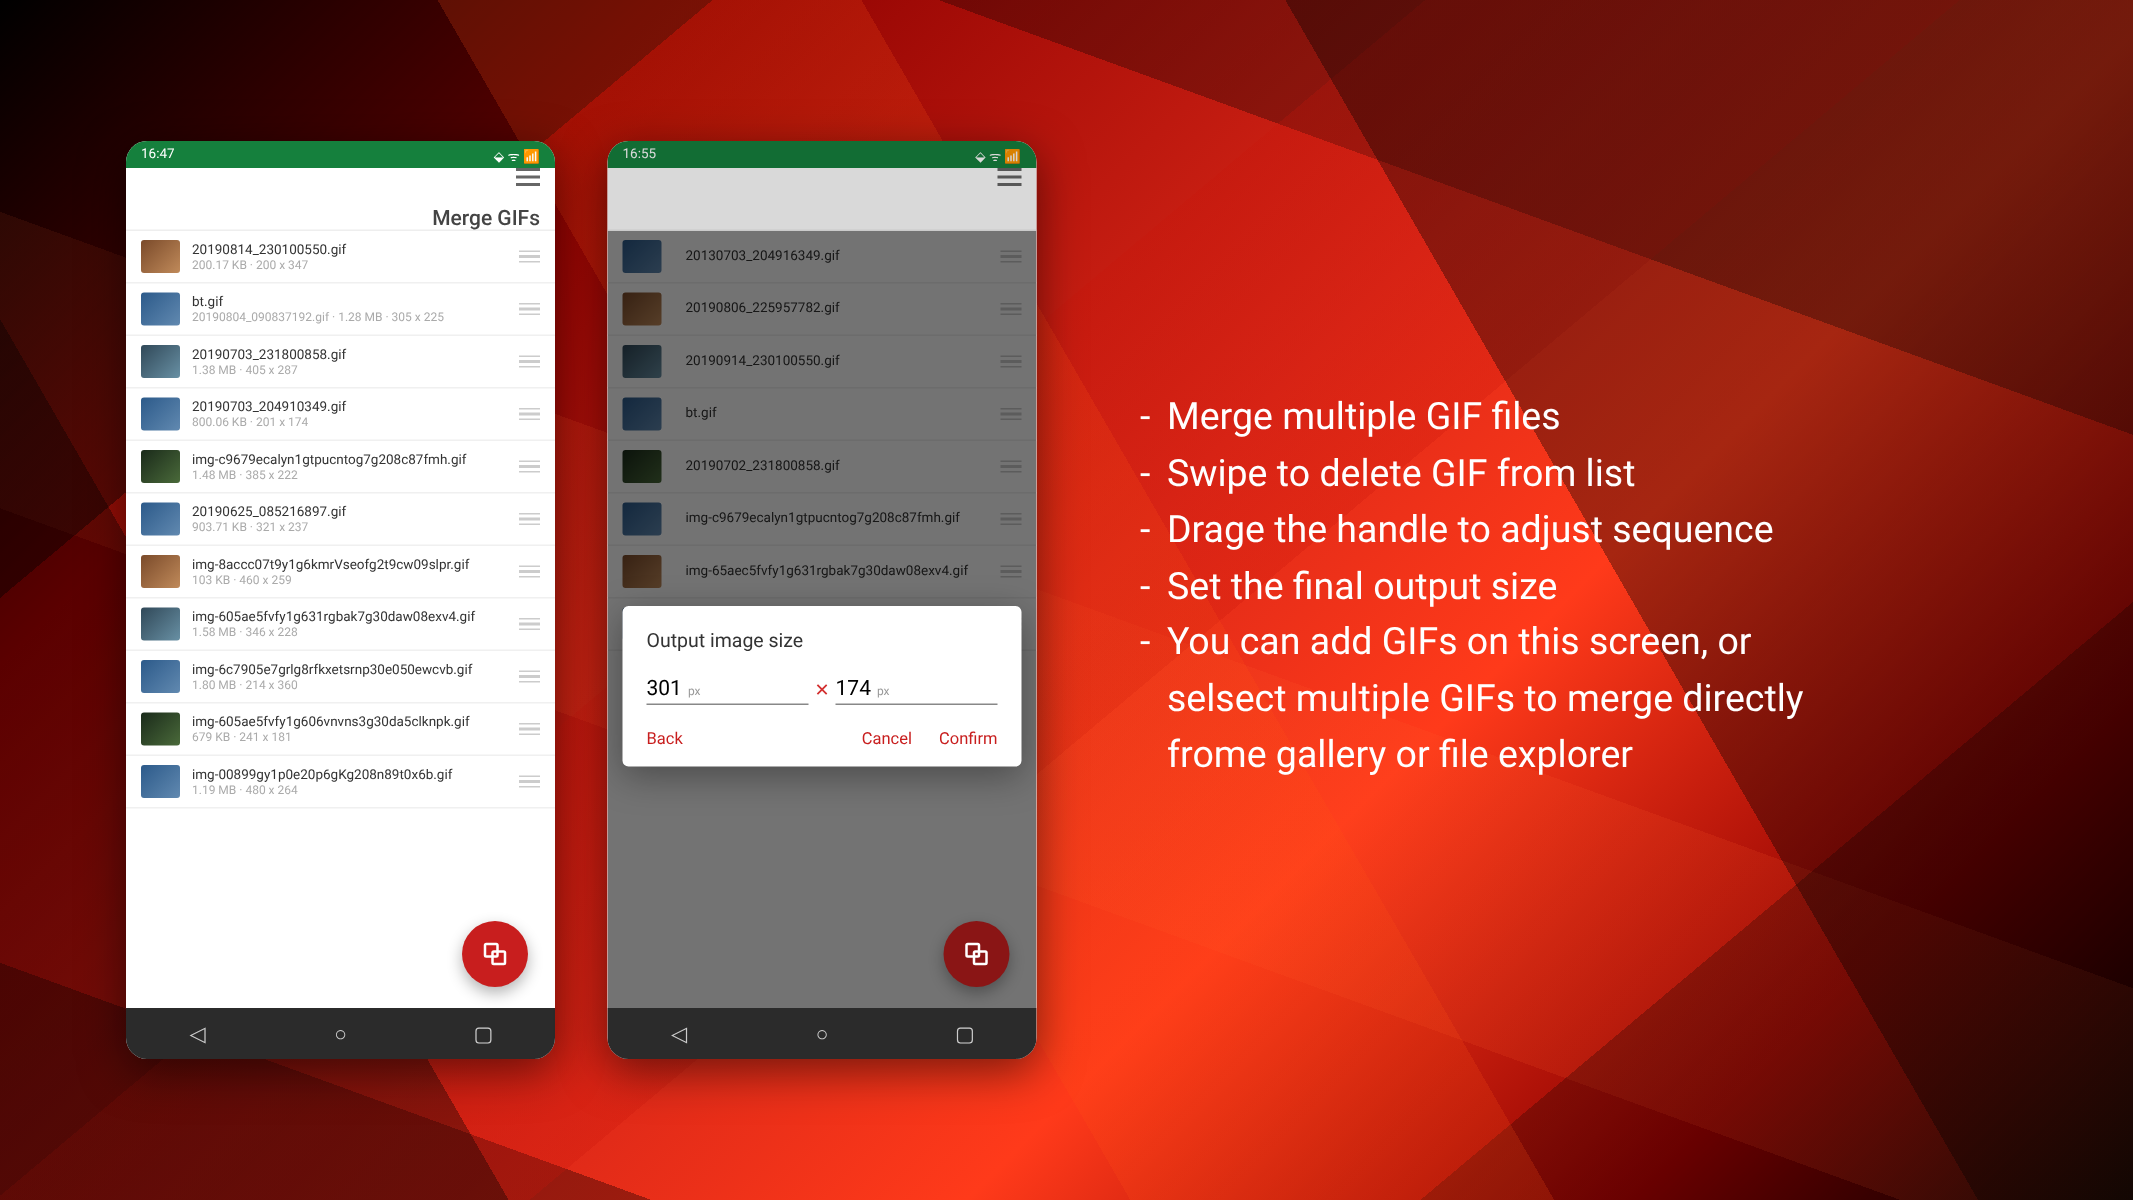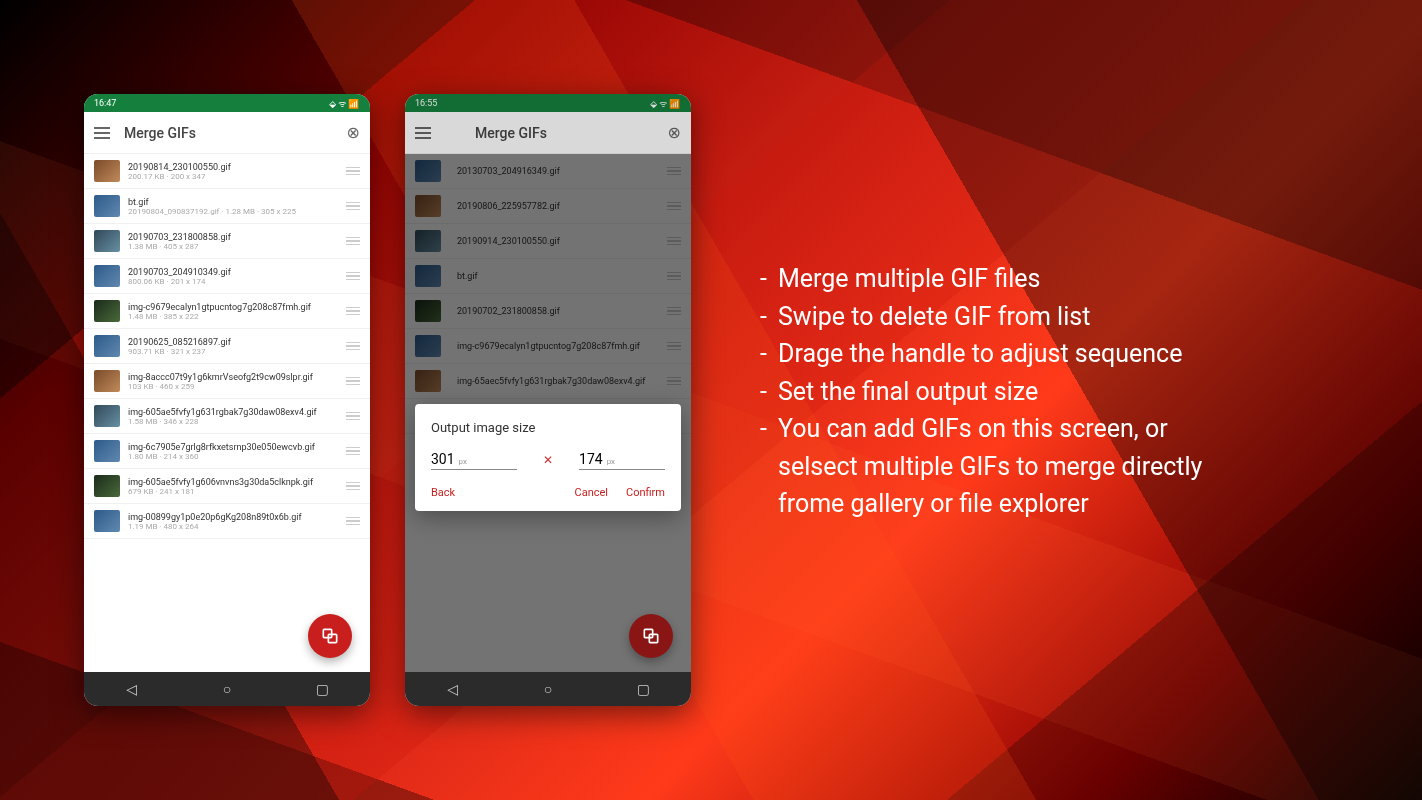--- a/index.html
+++ b/index.html
@@ -46,25 +46,26 @@
     display: flex;
     align-items: center;
     justify-content: space-between;
     padding: 0 10px;
   }
 
   .appbar {
     height: 42px;
     background: #fff;
     display: flex;
-    align-items: center;
+    align-items: flex-end;
     padding: 0 10px;
     gap: 14px;
     color: #444;
     border-bottom: 1px solid #eee;
+    flex-direction: column;
   }
   .appbar .title { flex: 1; font-size: 14px; font-weight: 500; }
   .hamburger, .close-ic { width: 16px; display: flex; flex-direction: column; gap: 3px; }
   .hamburger span { height: 2px; background: #666; }
   .close-ic { font-size: 16px; color: #666; width: auto; }
 
   .list { flex: 1; overflow: hidden; background: #fff; }
   .row {
     display: flex;
     align-items: center;
@@ -123,21 +124,21 @@
     position: absolute;
     left: 10px; right: 10px;
     top: 250px;
     background: #fff;
     border-radius: 4px;
     padding: 16px 16px 12px 16px;
     z-index: 5;
     box-shadow: 0 6px 24px rgba(0,0,0,.35);
   }
   .dlg-title { font-size: 13px; color: #333; margin-bottom: 14px; }
-  .dlg-inputs { display: flex; align-items: center; gap: 26px; margin-bottom: 16px; }
+  .dlg-inputs { display: flex; align-items: center; gap: 4px; margin-bottom: 16px; }
   .dlg-field { flex: 1; border-bottom: 1px solid #888; padding: 2px 0; font-size: 14px; display:flex; align-items:baseline; gap:4px;}
   .dlg-field .unit{font-size:8px;color:#999;}
   .dlg-x { color: #d32f2f; font-size: 12px; }
   .dlg-actions { display: flex; justify-content: space-between; font-size: 11px; color: #c81e1e; font-weight: 400; }
   .dlg-actions .right { display: flex; gap: 18px; }
 
   
   .copy {
     position: absolute;
     left: 760px;

